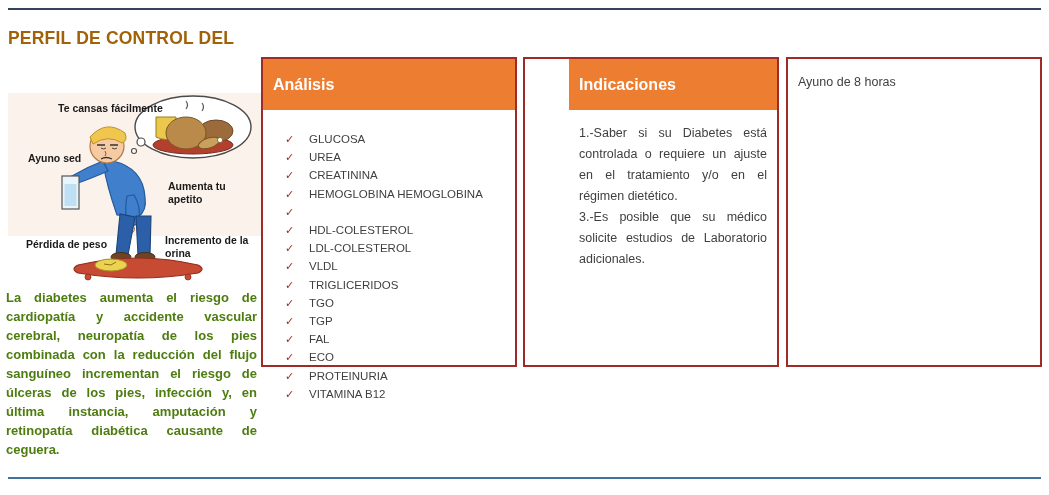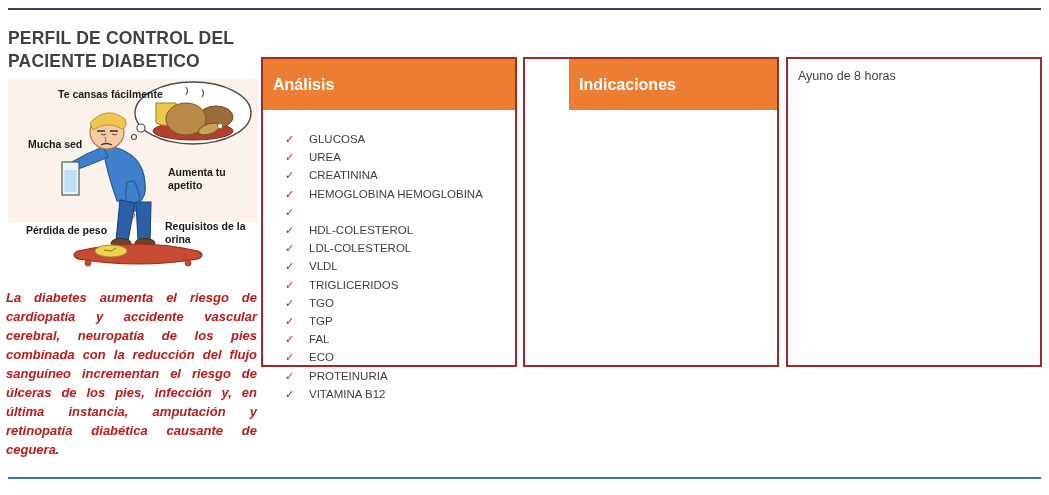--- a/index.html
+++ b/index.html
@@ -6,44 +6,45 @@
   #canvas {
     position:relative; width:1049px; height:495px; background:#ffffff;
     font-family:"Liberation Sans", sans-serif; overflow:hidden;
   }
   .rule { position:absolute; left:8px; width:1033px; height:2px; }
   .rule-top { top:8px; background:#35435E; }
   .rule-bottom { top:477px; background:#41719C; }
 
   .doc-title {
     position:absolute; left:8px; top:27px; width:260px;
-    font-size:17.5px; font-weight:bold; color:#404040; line-height:23px;
+    font-size:17.5px; font-weight:bold; color:#a16207; line-height:23px;
     letter-spacing:0.2px;
   }
 
   
   .illustration {
-    position:absolute; left:8px; top:79px; width:250px; height:143px;
+    position:absolute; left:8px; top:93px; width:250px; height:143px;
     background:#FBF2EC;
+    padding-left:24px;
   }
   .illustration svg { position:absolute; left:0; top:0; }
   .cartoon-label {
     position:absolute; font-size:10.5px; font-weight:bold; color:#1a1a1a;
     line-height:12.5px;
   }
   .lbl-tired   { left:50px;  top:9px; }
   .lbl-thirst  { left:20px;  top:59px; }
   .lbl-appetite{ left:160px; top:87px; width:78px; }
   .lbl-weight  { left:18px;  top:145px; }
   .lbl-urine   { left:157px; top:141px; width:92px; }
 
   .warning-text {
     position:absolute; left:6px; top:288px; width:251px;
-    font-size:13px; font-weight:bold; color:#b91c1c;
-    text-align:justify; line-height:19px;font-style:italic;
+    font-size:13px; font-weight:bold; color:#4d7c0f;
+    text-align:justify; line-height:19px;
   }
 
   
   .col {
     position:absolute; top:57px; width:256px; height:310px;
     border:2px solid #9E2B28; background:#ffffff; box-sizing:border-box;
   }
   .col-analisis     { left:261px; }
   .col-indicaciones { left:523px;padding-left:44px; }
   .col-requisitos   { left:786px; }
@@ -55,32 +56,31 @@
   .check-list li {
     display:flex; align-items:baseline; line-height:18.2px;
     font-size:11.5px; color:#3F3F3F;
   }
   .check-mark { color:#9E2B25; width:24px; flex:0 0 24px; font-size:11px; }
   .col-body {
     padding:13px 10px 0 10px; font-size:12.5px; color:#3F3F3F;
     line-height:21px;
   }
   .col-body p { margin:0; text-align:justify; }
-  .req-text { padding-top:7px; }
+  .req-text { padding-top:13px; }
 </style>
 </head>
 <body>
 
 <div id="canvas">
 
   <div class="rule rule-top"></div>
 
   <div class="doc-title">
     <div>PERFIL DE CONTROL DEL</div>
-    <div>PACIENTE DIABETICO</div>
   </div>
 
   <div class="illustration">
     <svg width="250" height="192" viewBox="0 0 250 192">
 
       <g>
         <ellipse cx="185" cy="34" rx="58" ry="31" fill="#ffffff" stroke="#4a4a4a" stroke-width="1.4"></ellipse>
         <circle cx="133" cy="49" r="4" fill="#ffffff" stroke="#4a4a4a" stroke-width="1.2"></circle>
         <circle cx="126" cy="58" r="2.5" fill="#ffffff" stroke="#4a4a4a" stroke-width="1.1"></circle>
 
@@ -115,24 +115,24 @@
 
       <g>
         <path d="M70 172 q60 -14 120 0 q8 4 0 8 q-60 10 -120 0 q-8 -4 0 -8 z" fill="#C74A33" stroke="#8e2f1d" stroke-width="1.2"></path>
         <ellipse cx="103" cy="172" rx="16" ry="6" fill="#EBD24F" stroke="#a8902b" stroke-width="1"></ellipse>
         <path d="M96 171 l7 1 M103 172 l5 -3" stroke="#8e6f1e" stroke-width="1" fill="none"></path>
         <circle cx="80" cy="184" r="3" fill="#C74A33" stroke="#8e2f1d" stroke-width="0.8"></circle>
         <circle cx="180" cy="184" r="3" fill="#C74A33" stroke="#8e2f1d" stroke-width="0.8"></circle>
       </g>
     </svg>
     <div class="cartoon-label lbl-tired">Te cansas fácilmente</div>
-    <div class="cartoon-label lbl-thirst">Mucha sed</div>
+    <div class="cartoon-label lbl-thirst">Ayuno sed</div>
     <div class="cartoon-label lbl-appetite">Aumenta tu apetito</div>
     <div class="cartoon-label lbl-weight">Pérdida de peso</div>
-    <div class="cartoon-label lbl-urine">Requisitos de la orina</div>
+    <div class="cartoon-label lbl-urine">Incremento de la orina</div>
   </div>
 
   <div class="warning-text">La diabetes aumenta el riesgo de cardiopatía y accidente vascular cerebral, neuropatía de los pies combinada con la reducción del flujo sanguíneo incrementan el riesgo de úlceras de los pies, infección y, en última instancia, amputación y retinopatía diabética causante de ceguera.</div>
 
   <div class="col col-analisis">
     <div class="col-header">Análisis</div>
     <ul class="check-list">
       <li>
           <span class="check-mark">✓</span>
           <span>GLUCOSA</span>
@@ -191,20 +191,22 @@
       <li>
           <span class="check-mark">✓</span>
           <span>VITAMINA B12</span>
         </li>
     </ul>
   </div>
 
   <div class="col col-indicaciones">
     <div class="col-header">Indicaciones</div>
     <div class="col-body">
+      <p>1.-Saber si su Diabetes está controlada o requiere un ajuste en el tratamiento y/o en el régimen dietético.</p>
+      <p>3.-Es posible que su médico solicite estudios de Laboratorio adicionales.</p>
     </div>
   </div>
 
   <div class="col col-requisitos">
     <div class="col-body req-text">Ayuno de 8 horas</div>
   </div>
 
   <div class="rule rule-bottom"></div>
 
 </div>

